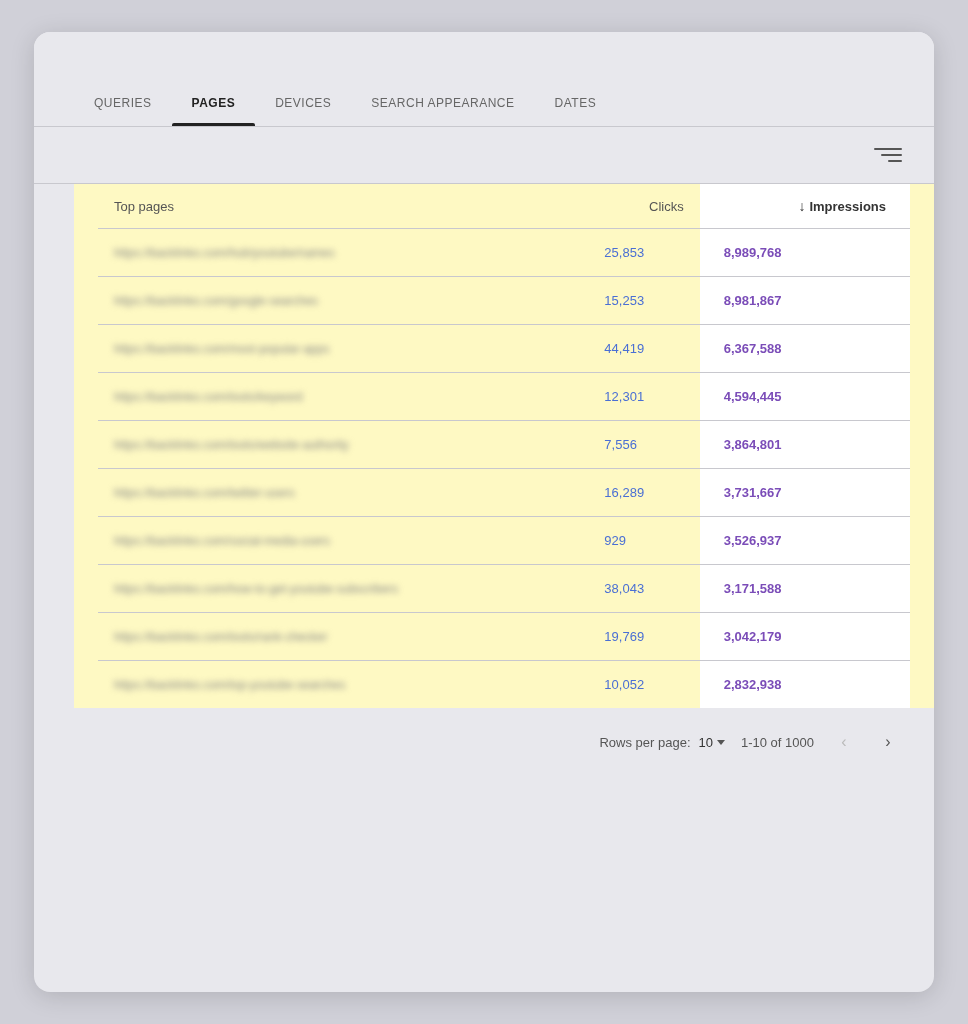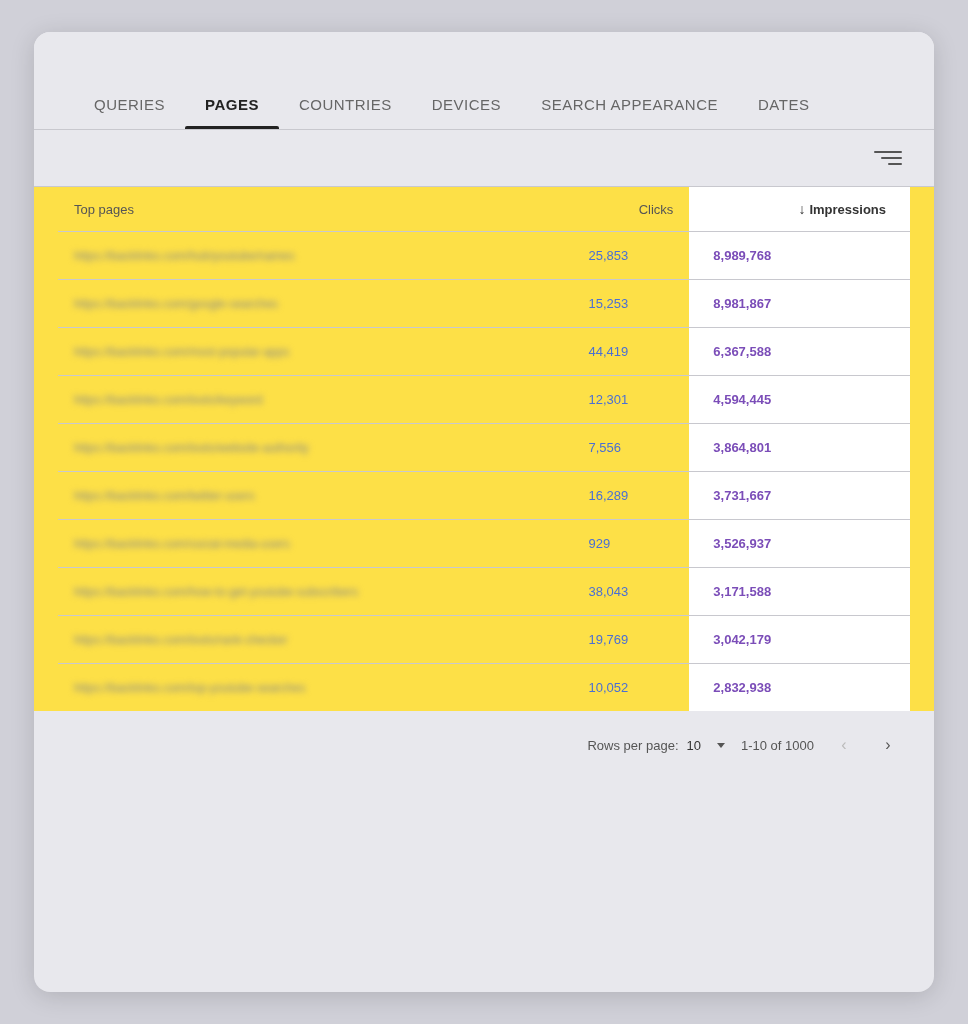--- a/index.html
+++ b/index.html
@@ -28,21 +28,21 @@
       display: flex;
       align-items: flex-end;
       padding: 0 40px;
       background: #e8e8ed;
       border-bottom: 1px solid #c8c8ce;
       gap: 0;
     }
 
     .tab {
       padding: 28px 20px 16px;
-      font-size: 15px;
+      font-size: 12px;
       font-weight: 500;
       color: #666;
       cursor: pointer;
       letter-spacing: 0.5px;
       position: relative;
       white-space: nowrap;
     }
 
     .tab.active {
       font-weight: 700;
@@ -85,22 +85,23 @@
       height: 2px;
       background: #555;
       border-radius: 1px;
     }
     .filter-icon span:nth-child(1) { width: 100%; }
     .filter-icon span:nth-child(2) { width: 75%; margin-left: auto; }
     .filter-icon span:nth-child(3) { width: 50%; margin-left: auto; }
 
     
     .table-container {
-      background: #fde047;
+      background: #fef9c3;
       padding: 0 24px;
+      margin-left: 40px;
     }
 
     table {
       width: 100%;
       border-collapse: collapse;
     }
 
     thead tr {
       border-bottom: 1px solid #c8c8ce;
     }
@@ -180,21 +181,21 @@
 
     .rows-per-page {
       display: flex;
       align-items: center;
       gap: 8px;
     }
 
     .rows-select {
       display: flex;
       align-items: center;
-      gap: 16px;
+      gap: 4px;
       cursor: pointer;
     }
 
     .rows-select .number {
       font-weight: 500;
       color: #333;
     }
 
     .chevron-down {
       display: inline-block;
@@ -227,21 +228,20 @@
     }
   </style>
 </head>
 <body>
 
 <div class="card">
 
   <div class="tabs">
     <div class="tab">QUERIES</div>
     <div class="tab active">PAGES</div>
-    <div class="tab">COUNTRIES</div>
     <div class="tab">DEVICES</div>
     <div class="tab">SEARCH APPEARANCE</div>
     <div class="tab">DATES</div>
   </div>
 
   <div class="filter-bar">
     <div class="filter-icon">
       <span></span>
       <span></span>
       <span></span>

